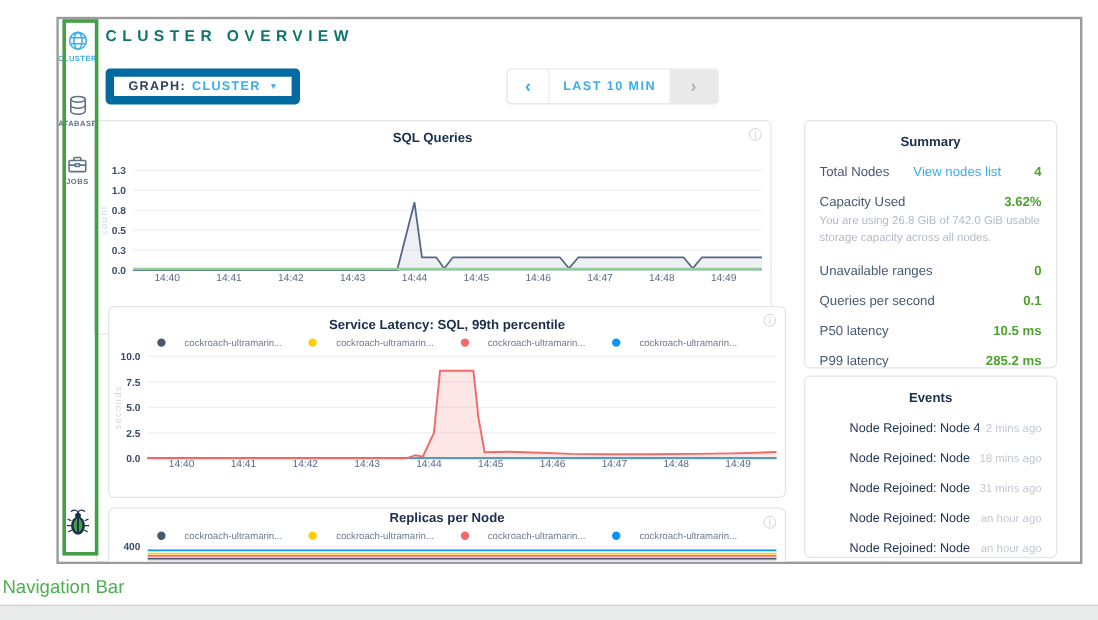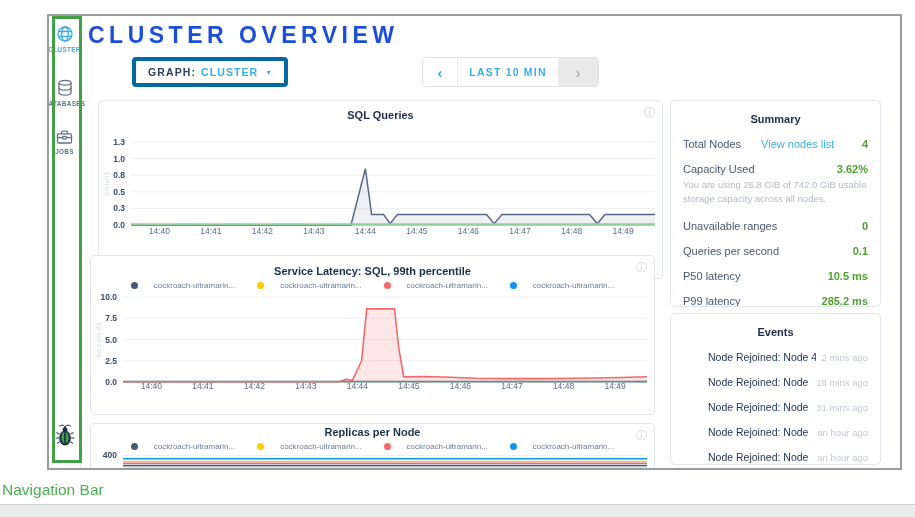--- a/index.html
+++ b/index.html
@@ -15,41 +15,41 @@
   .sidebar { position:absolute; left:0; top:0; width:32px; height:100%;
              border-right:1px solid #e8e8e8; background:#fff; }
   .side-item { display:flex; flex-direction:column; align-items:center; cursor:pointer; }
   .si-cluster { margin-top:9px; } .si-databases { margin-top:26px; } .si-jobs { margin-top:22px; }
   .side-label { font-size:6.3px; font-weight:700; letter-spacing:.4px; margin-top:3px; color:#5f7188; }
   .si-cluster .side-label { color:#3bade8; }
   .side-icon svg, .logo svg { display:block; }
   .logo { position:absolute; bottom:21px; left:50%; transform:translateX(-50%); cursor:pointer; }
 
   
-  .page-title { position:absolute; left:39px; top:6px; font-size:23px; font-weight:700;
-                letter-spacing:4.5px; color:#1d4ed8; white-space:nowrap; }
+  .page-title { position:absolute; left:39px; top:6px; font-size:13px; font-weight:700;
+                letter-spacing:4.5px; color:#0f766e; white-space:nowrap; }
   .tb { position:absolute; height:30px; }
-  .tb-btn { display:inline-flex; align-items:center; border:4px solid #0369a1; border-radius:4px;
-            background:#fff; padding:0 12px; height:30px; cursor:pointer; white-space:nowrap;margin-left:44px; }
+  .tb-btn { display:inline-flex; align-items:center; border:7px solid #0369a1; border-radius:4px;
+            background:#fff; padding:0 12px; height:30px; cursor:pointer; white-space:nowrap; }
   .tb-lab { font-size:10.5px; font-weight:700; letter-spacing:1.1px; color:#2e4161; }
   .tb-val { font-size:10.5px; font-weight:700; letter-spacing:1.1px; color:#3bade8; margin-left:5px; }
   .caret { color:#3bade8; font-size:7px; margin-left:7px; }
   #btn-graph { left:39px; top:41px; } #btn-dashboard { left:197px; top:41px; }
   #time-group { left:373px; top:41px; width:177px; display:flex; border:1px solid #dfe3e8;
                 border-radius:4px; overflow:hidden; background:#fff; }
   .tg-prev { width:35px; display:flex; align-items:center; justify-content:center; color:#3bade8;
              border-right:1px solid #e5e8ec; font-size:15px; font-weight:700; cursor:pointer; }
   .tg-label { flex:1; display:flex; align-items:center; justify-content:center; color:#3bade8;
               font-weight:700; font-size:10.5px; letter-spacing:1.2px; }
   .tg-next { width:40px; background:#e9e9e9; color:#b2b2b2; display:flex; align-items:center;
              justify-content:center; font-size:15px; font-weight:700; cursor:default; }
 
   
   .card { position:absolute; background:#fff; border:1px solid #e2e5ea; border-radius:5px; overflow:hidden; }
-  #card-sql      { left:49px;  top:84px;  width:565px; height:179px; }
+  #card-sql      { left:29px;  top:84px;  width:565px; height:179px; }
   #card-latency  { left:41px;  top:239px; width:565px; height:160px; }
   #card-replicas { left:41px;  top:407px; width:565px; height:160px; }
   #card-summary  { left:621px; top:84px;  width:211px; height:207px; }
   #card-events   { left:621px; top:297px; width:211px; height:152px; }
 
   .chart-title { text-align:center; font-size:11px; font-weight:700; color:#1b2e4d; line-height:13px; }
   #card-sql .chart-title { margin-top:8px; }
   #card-latency .chart-title { margin-top:9px; }
   #card-replicas .chart-title { margin-top:2px; }
   .legend { display:flex; justify-content:center; gap:22px; margin-top:2px; height:11px; line-height:11px; }

